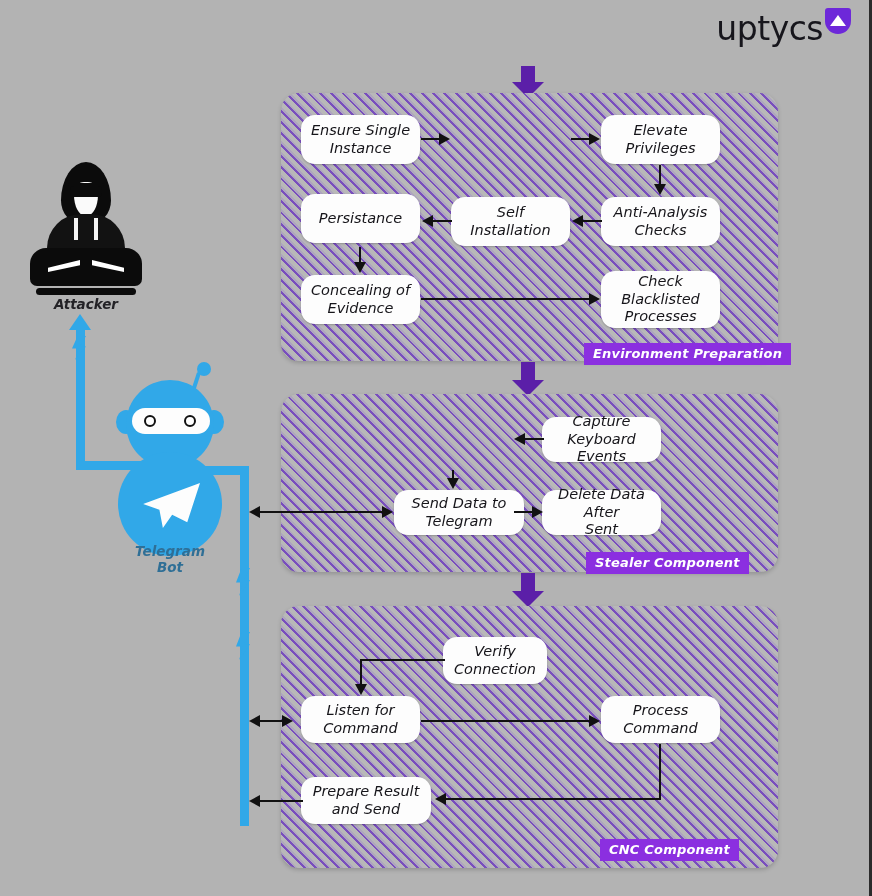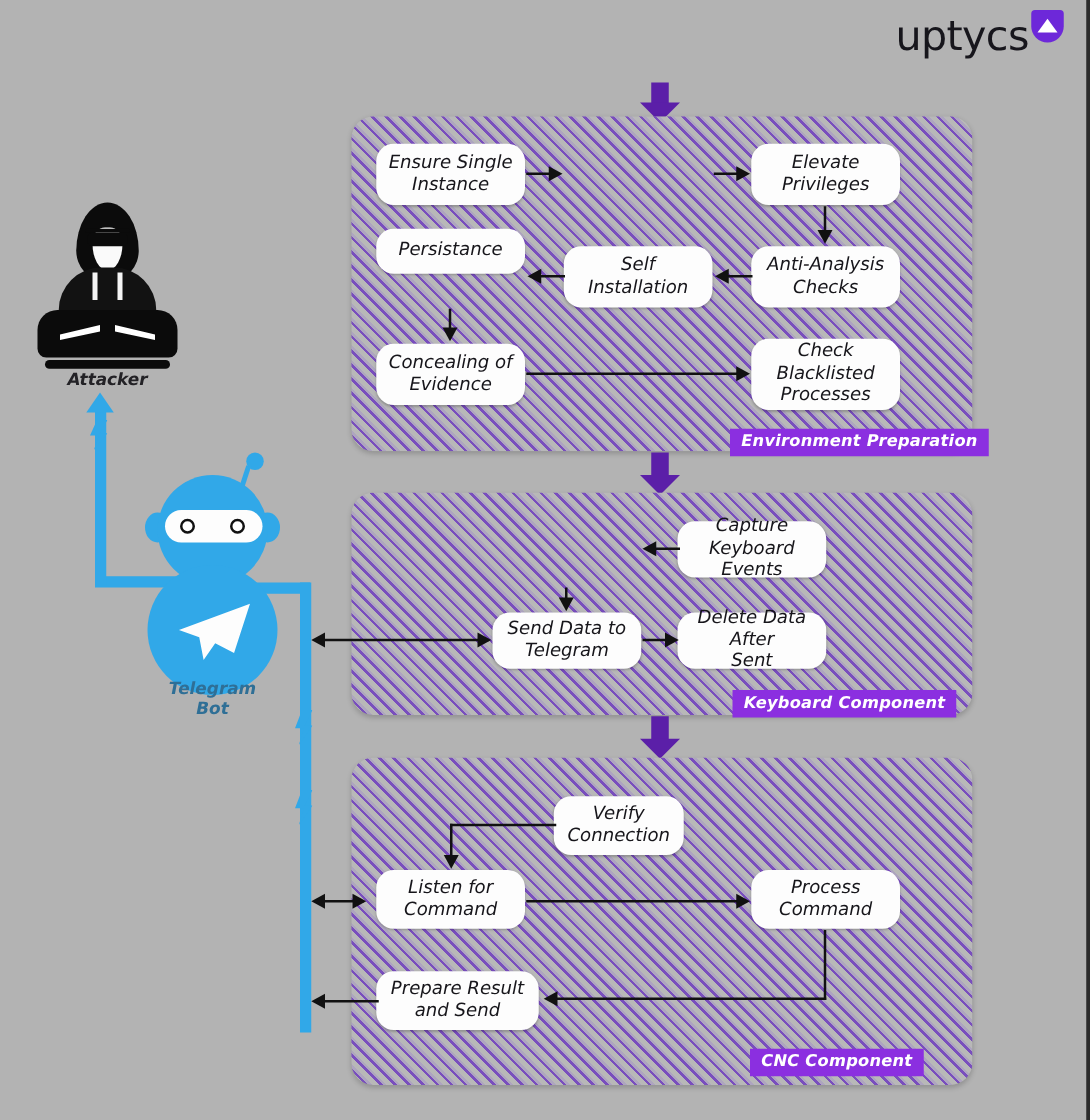--- a/index.html
+++ b/index.html
@@ -155,21 +155,21 @@
     <div class="head" style="top:16px;"></div>
   </div>
 
   <div class="panel" style="left:281px;top:93px;width:497px;height:268px;">
   </div>
 
   <div class="node" style="left:301px;top:115px;width:119px;height:49px;">Ensure Single<br>Instance</div>
   <div class="node" style="left:601px;top:115px;width:119px;height:49px;">Elevate<br>Privileges</div>
   <div class="node" style="left:601px;top:197px;width:119px;height:49px;">Anti-Analysis<br>Checks</div>
   <div class="node" style="left:451px;top:197px;width:119px;height:49px;">Self Installation</div>
-  <div class="node" style="left:301px;top:183px;width:119px;height:36px;">Persistance</div>
+  <div class="node" style="left:301px;top:194px;width:119px;height:49px;">Persistance</div>
   <div class="node" style="left:301px;top:275px;width:119px;height:49px;">Concealing of<br>Evidence</div>
   <div class="node" style="left:601px;top:271px;width:119px;height:57px;">Check<br>Blacklisted<br>Processes</div>
 
   <div class="hline" style="left:421px;top:138px;width:20px;"></div>
   <div class="ahead-r" style="left:439px;top:133px;"></div>
 
   <div class="hline" style="left:571px;top:138px;width:20px;"></div>
   <div class="ahead-r" style="left:589px;top:133px;"></div>
 
   <div class="vline" style="left:659px;top:165px;height:21px;"></div>
@@ -191,37 +191,37 @@
 
   <div class="parrow" style="left:512px;top:362px;width:32px;height:34px;">
     <div class="stem" style="height:20px;"></div>
     <div class="head" style="top:18px;"></div>
   </div>
 
   <div class="panel" style="left:281px;top:394px;width:497px;height:178px;">
   </div>
 
   <div class="node" style="left:542px;top:417px;width:119px;height:45px;">Capture<br>Keyboard Events</div>
-  <div class="node" style="left:394px;top:490px;width:119px;height:45px;">Send Data to<br>Telegram</div>
+  <div class="node" style="left:394px;top:490px;width:130px;height:45px;">Send Data to<br>Telegram</div>
   <div class="node" style="left:542px;top:490px;width:119px;height:45px;">Delete Data After<br>Sent</div>
 
   <div class="hline" style="left:524px;top:438px;width:20px;"></div>
   <div class="ahead-l" style="left:514px;top:433px;"></div>
 
   <div class="vline" style="left:452px;top:470px;height:10px;"></div>
   <div class="ahead-d" style="left:447px;top:478px;"></div>
 
   <div class="hline" style="left:514px;top:511px;width:20px;"></div>
   <div class="ahead-r" style="left:532px;top:506px;"></div>
 
   <div class="hline" style="left:255px;top:511px;width:136px;"></div>
   <div class="ahead-l" style="left:249px;top:506px;"></div>
   <div class="ahead-r" style="left:382px;top:506px;"></div>
 
-  <div class="panel-label" style="left:586px;top:552px;">Keyboard Component</div>
+  <div class="panel-label" style="left:586px;top:552px;">Stealer Component</div>
 
   <div class="parrow" style="left:512px;top:573px;width:32px;height:34px;">
     <div class="stem" style="height:20px;"></div>
     <div class="head" style="top:18px;"></div>
   </div>
 
   <div class="panel" style="left:281px;top:606px;width:497px;height:262px;">
   </div>
 
   <div class="node" style="left:443px;top:637px;width:104px;height:47px;">Verify<br>Connection</div>

